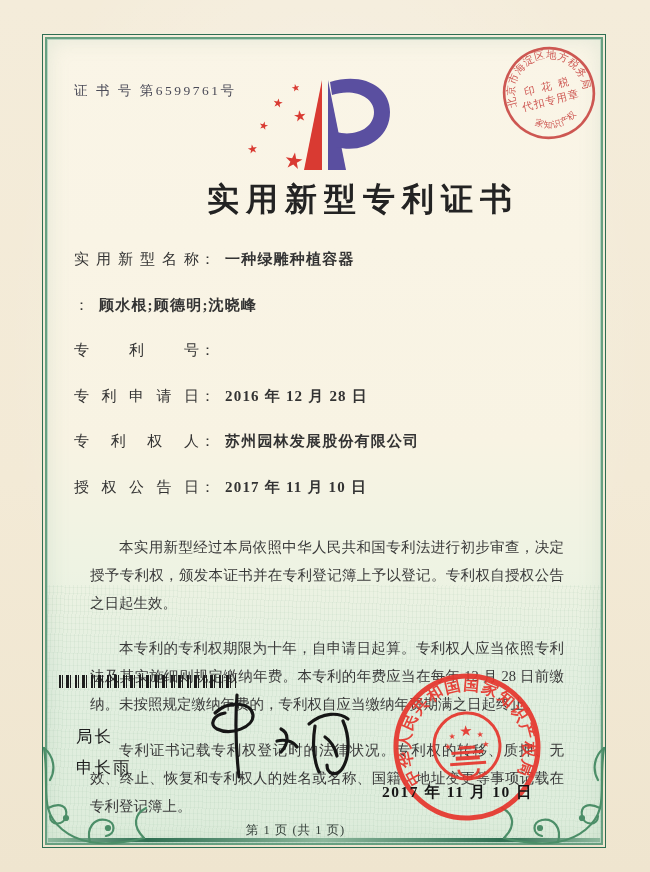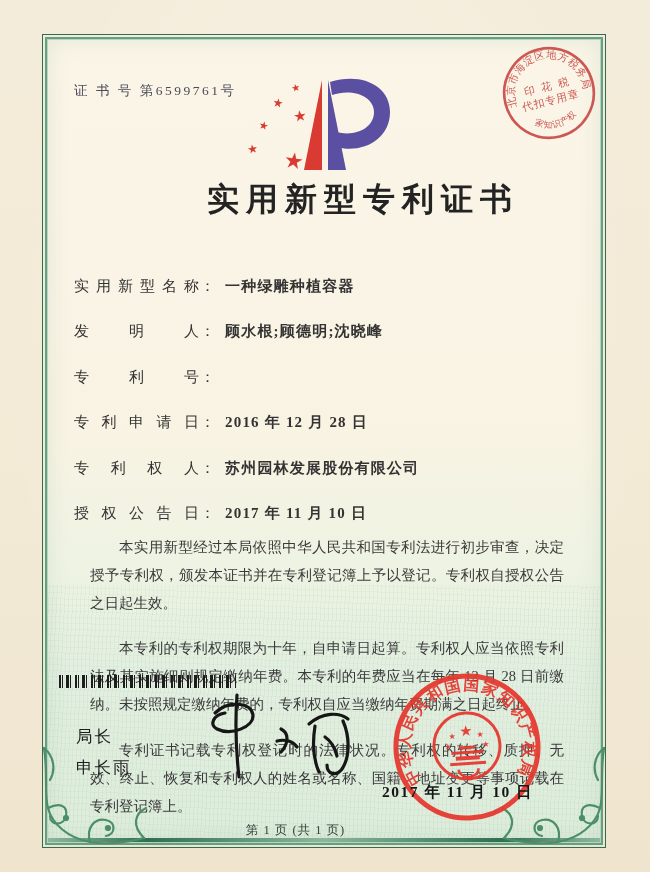--- a/index.html
+++ b/index.html
@@ -36,21 +36,21 @@
     color:#4b4b58;
   }
   .title{
     position:absolute;left:42px;top:178px;width:564px;text-align:center;
     font-size:32px;font-weight:600;letter-spacing:7px;color:#232323;margin-left:39px;
   }
   
   .logo{position:absolute;left:240px;top:70px;width:170px;height:115px;}
   
   .fields{position:absolute;left:74px;top:250px;width:480px;font-size:15px;color:#333;}
-  .frow{display:flex;align-items:flex-end;height:45.5px;letter-spacing:1px;}
+  .frow{display:flex;align-items:flex-start;height:45.5px;letter-spacing:1px;}
   .flabel{display:inline-block;width:126px;text-align:justify;text-align-last:justify;}
   .fcolon{margin-right:9px;}
   .fvalue{letter-spacing:1.2px;font-weight:bold;}
   
   .body-text{position:absolute;left:72px;top:516px;width:510px;
     font-size:14.5px;line-height:1.92;color:#3a3a3a;text-align:justify;}
   .body-text p{margin:18px;text-indent:2em;}
   
   .barcode{
     position:absolute;left:59px;top:675px;width:177px;height:13px;
@@ -124,21 +124,20 @@
 
   <div class="title">实用新型专利证书</div>
 
   <div class="fields">
     <div class="frow">
       <span class="flabel">实用新型名称</span>
         <span class="fcolon">：</span>
         <span class="fvalue">一种绿雕种植容器</span>
     </div>
     <div class="frow">
-      <span class="flabel">发明人</span>
         <span class="fcolon">：</span>
         <span class="fvalue">顾水根;顾德明;沈晓峰</span>
     </div>
     <div class="frow">
       <span class="flabel">专利号</span>
         <span class="fcolon">：</span>
     </div>
     <div class="frow">
       <span class="flabel">专利申请日</span>
         <span class="fcolon">：</span>

